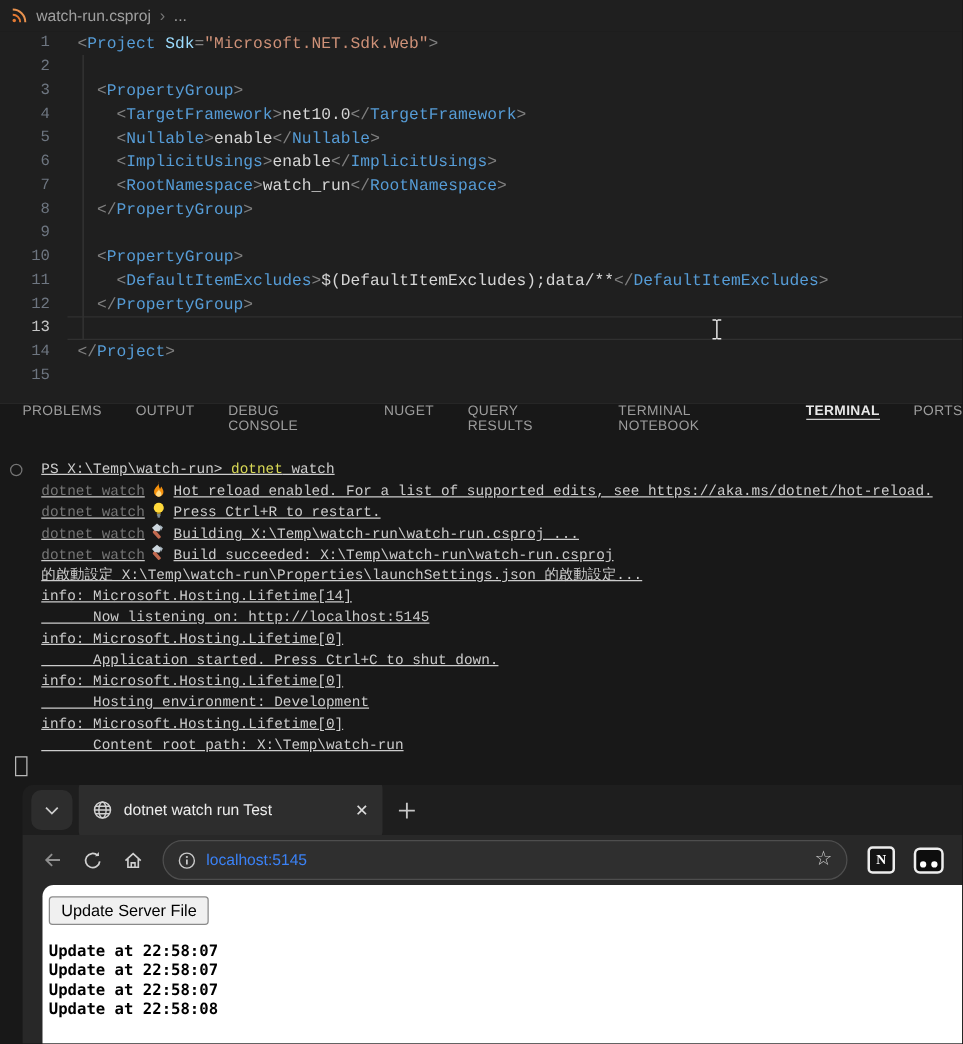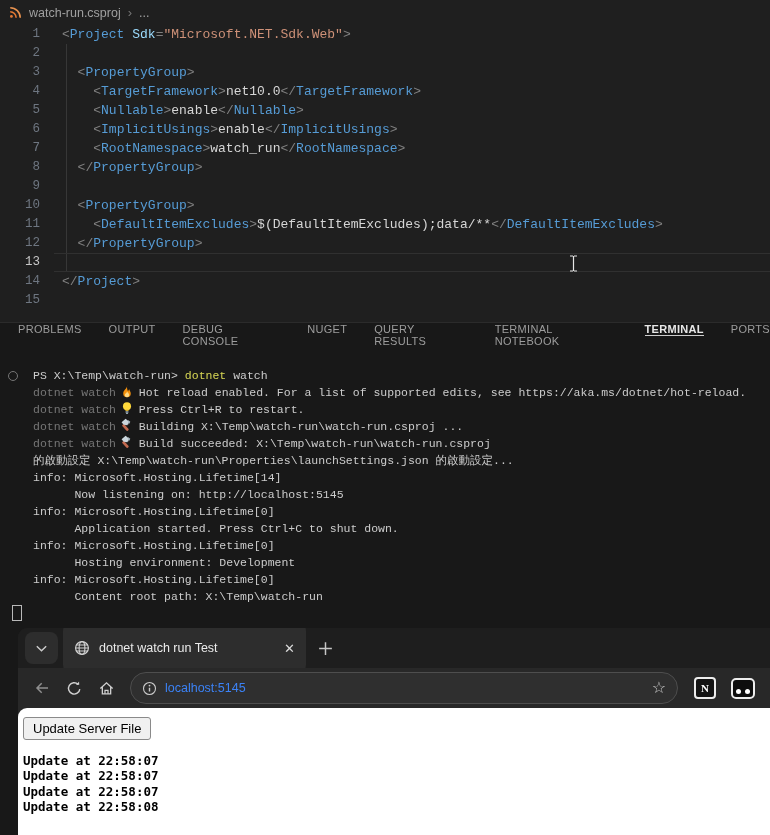--- a/index.html
+++ b/index.html
@@ -28,21 +28,21 @@
   .ibeam{position:absolute;left:569px;top:230px;width:9px;height:17px;}
 
   
   .panel{border-top:1px solid #2b2b2b;background:#181818;}
   .panel-tabs{height:35px;display:flex;align-items:flex-start;gap:27px;padding-left:18px;
               font-size:11px;letter-spacing:.3px;color:#9d9d9d;}
   .ptab{display:flex;align-items:center;cursor:default;}
   .ptab.active{color:#e7e7e7;border-bottom:1px solid #cccccc;font-weight:bold;}
 
   .terminal{position:relative;padding:9px 0 0 33px;height:253px;
-            font-family:"Liberation Mono",monospace;font-size:11.5px;line-height:17px;color:#cccccc;}
+            font-family:"Liberation Mono",monospace;font-size:11.5px;line-height:17px;color:#cccccc;text-decoration:underline;}
   .term-deco{position:absolute;left:8px;top:13px;width:8px;height:8px;border:1px solid #757575;border-radius:50%;}
   .t-line{height:17px;white-space:pre;}
   .seg-fg{color:#cccccc}.seg-dim{color:#767676}.seg-cmd{color:#d8d855}
   .emoji{display:inline-block;width:14px;height:14px;margin:0 5px 0 4px;vertical-align:-2px;}
   .emoji svg{width:14px;height:14px;display:block;}
   .t-cursor{display:inline-block;width:8px;height:14px;border:1px solid #b9b9b9;margin-left:-21px;vertical-align:-2px;}
 
   
   .browser{position:absolute;left:18px;right:0;top:628px;bottom:0;background:#1e1e1e;
            border-top-left-radius:9px;overflow:hidden;display:flex;flex-direction:column;}
@@ -63,21 +63,21 @@
   .url-text{flex:1;font-size:12.5px;color:#3b82f6;}
   .star{font-size:16px;color:#c9c9c9;line-height:1;}
   .ext-n{width:18px;height:18px;border:2px solid #ededed;border-radius:4px;background:#141414;
          color:#fff;font-family:"Liberation Serif",serif;font-weight:bold;font-size:11px;
          display:flex;align-items:center;justify-content:center;margin:0 7px;flex:none;}
   .ext-dots{width:20px;height:17px;border:2px solid #ededed;border-radius:5px;background:#0d0d0d;
             position:relative;margin:0 6px;flex:none;}
   .ext-dots i{position:absolute;bottom:3px;width:5px;height:5px;border-radius:50%;background:#fff;}
   .ext-dots i.d1{left:3px}.ext-dots i.d2{right:3px}
 
-  .page{flex:1;background:#ffffff;border-top-left-radius:9px;margin-left:0;
+  .page{flex:1;background:#ffffff;border-top-left-radius:9px;margin-left:16px;
         padding:9px 0 0 5px;overflow:hidden;}
   .upd-btn{font-family:"Liberation Sans",sans-serif;font-size:13px;color:#000;
            background:#f0f0f0;border:1px solid #8a8a8a;border-radius:3px;padding:3px 9px;}
   .updates{margin-top:13px;font-family:"DejaVu Sans Mono",monospace;font-weight:600;
            font-size:12.5px;line-height:15.3px;color:#000;white-space:pre;}
 </style>
 </head>
 <body>
 
 <div id="screen">

